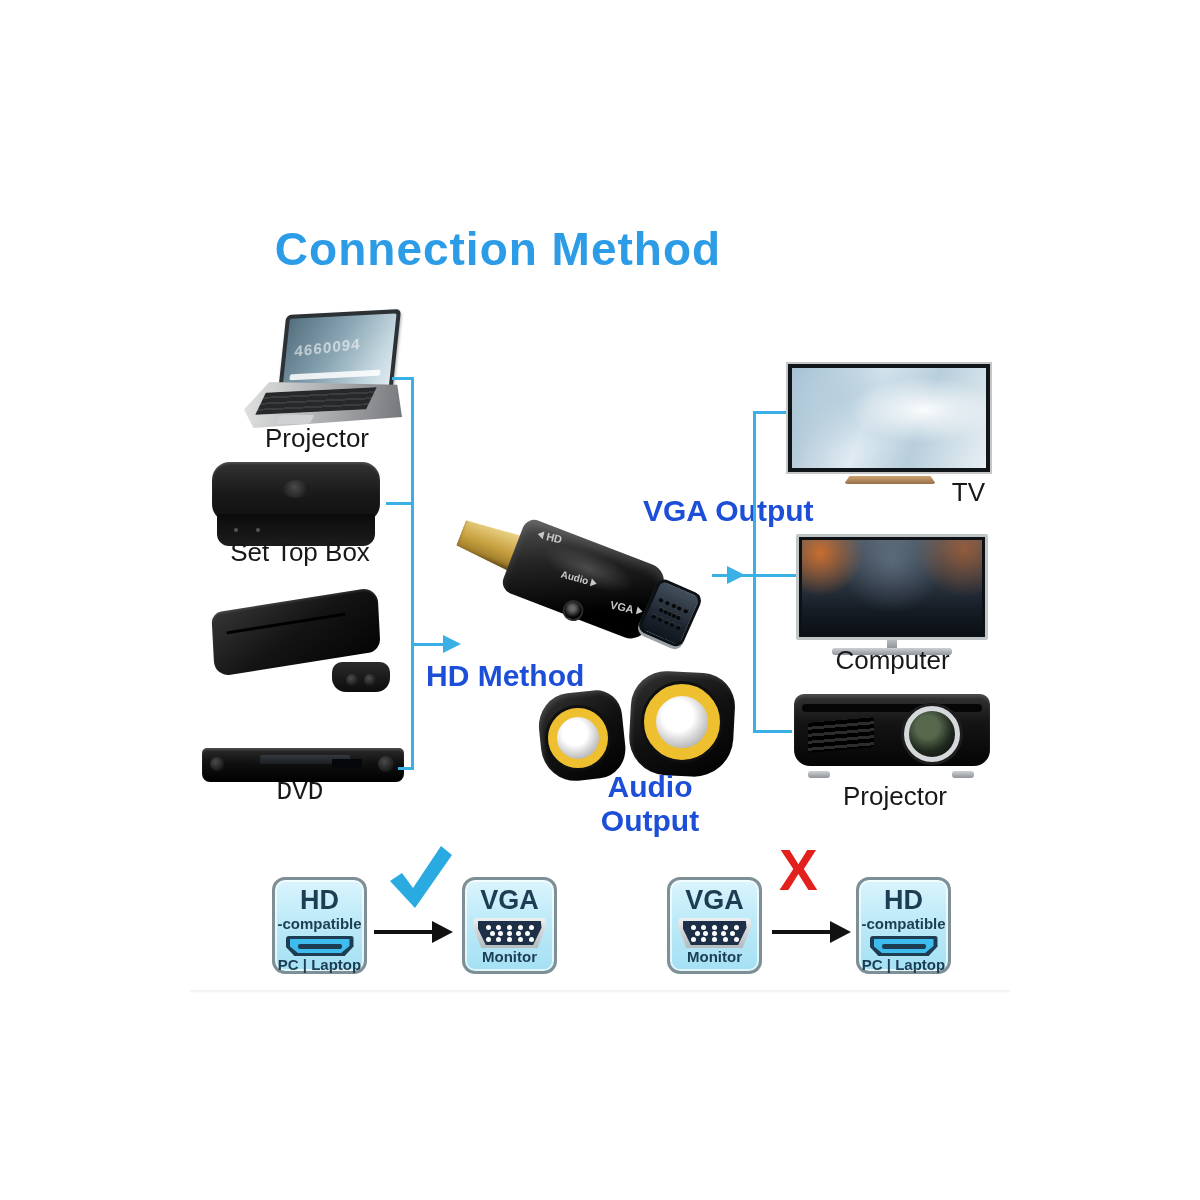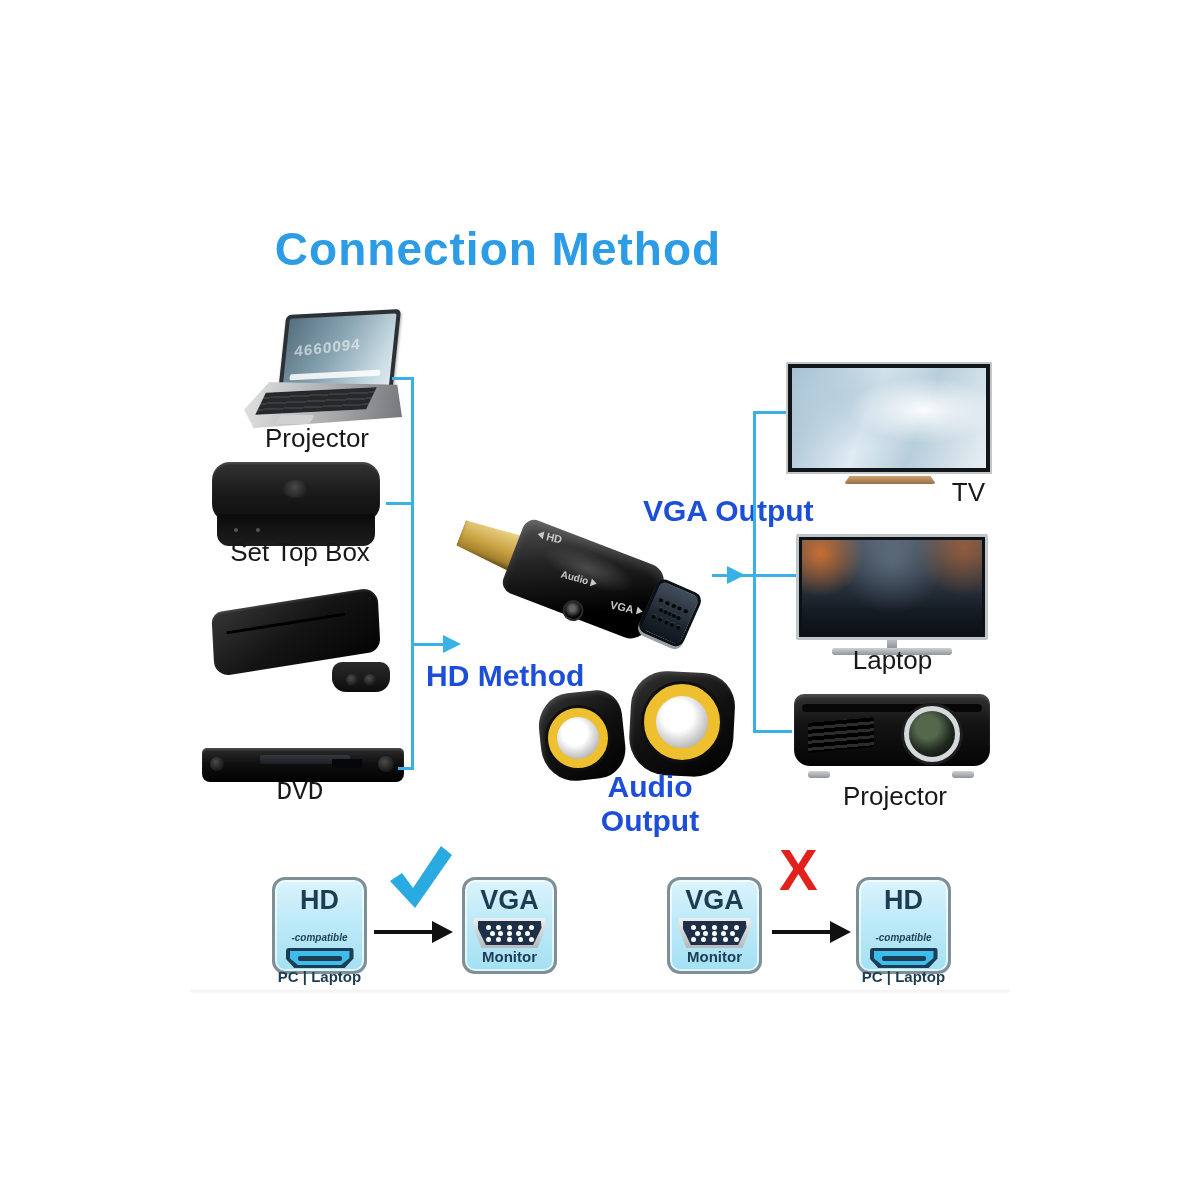--- a/index.html
+++ b/index.html
@@ -219,21 +219,21 @@
   
   .cbox {
     position:absolute; width:95px; height:97px; box-sizing:border-box;
     border:3px solid #7e8f95; border-radius:13px;
     background:linear-gradient(180deg,#dbf4fd 0%,#bdeaf8 45%,#a4e0f4 100%);
     box-shadow:inset 0 0 0 2px rgba(255,255,255,.65);
     display:flex; flex-direction:column; align-items:center;
     color:#1d3d52; text-align:center;
   }
   .cbox .t-big { font-size:27px; font-weight:bold; line-height:1; margin-top:7px; }
-  .cbox .t-sub { font-size:10px; font-weight:bold; line-height:1; margin-top:19px;font-style:italic; }
+  .cbox .t-sub { font-size:15px; font-weight:bold; line-height:1; margin-top:2px; }
   .cbox .t-cap { font-size:15px; font-weight:bold; margin-top:auto; margin-bottom:7px; }
   .hdmi-icon { width:68px; height:20px; position:relative; margin-top:5px; flex:none; }
   .hdmi-icon .outer { position:absolute; inset:0; background:#1d3d52; border-radius:3px;
     clip-path:polygon(0 0,100% 0,100% 52%,87% 100%,13% 100%,0 52%); }
   .hdmi-icon .inner { position:absolute; inset:3px 4px; background:#3fbcee;
     clip-path:polygon(0 0,100% 0,100% 50%,86% 100%,14% 100%,0 50%); }
   .hdmi-icon .slot { position:absolute; left:12px; right:12px; top:8px; height:5px;
     background:#1d3d52; border-radius:2px; }
   .vga-icon { width:74px; height:30px; position:relative; margin-top:4px; flex:none; }
   .vga-icon .shell { position:absolute; inset:0;
@@ -372,21 +372,21 @@
   </div>
   <div class="dev-label" style="left:800px; top:477px; width:185px;text-align:right;">TV</div>
 
   <div class="disp">
     <div class="disp-frame">
         <div class="disp-screen"></div>
       </div>
     <div class="disp-neck"></div>
     <div class="disp-base"></div>
   </div>
-  <div class="dev-label" style="left:800px; top:645px; width:185px;">Laptop</div>
+  <div class="dev-label" style="left:800px; top:645px; width:185px;">Computer</div>
 
   <div class="proj">
     <div class="proj-body">
       <div class="proj-band"></div>
       <div class="proj-vents"></div>
       <div class="proj-lens"></div>
     </div>
     <div class="proj-foot f1"></div>
     <div class="proj-foot f2"></div>
   </div>

